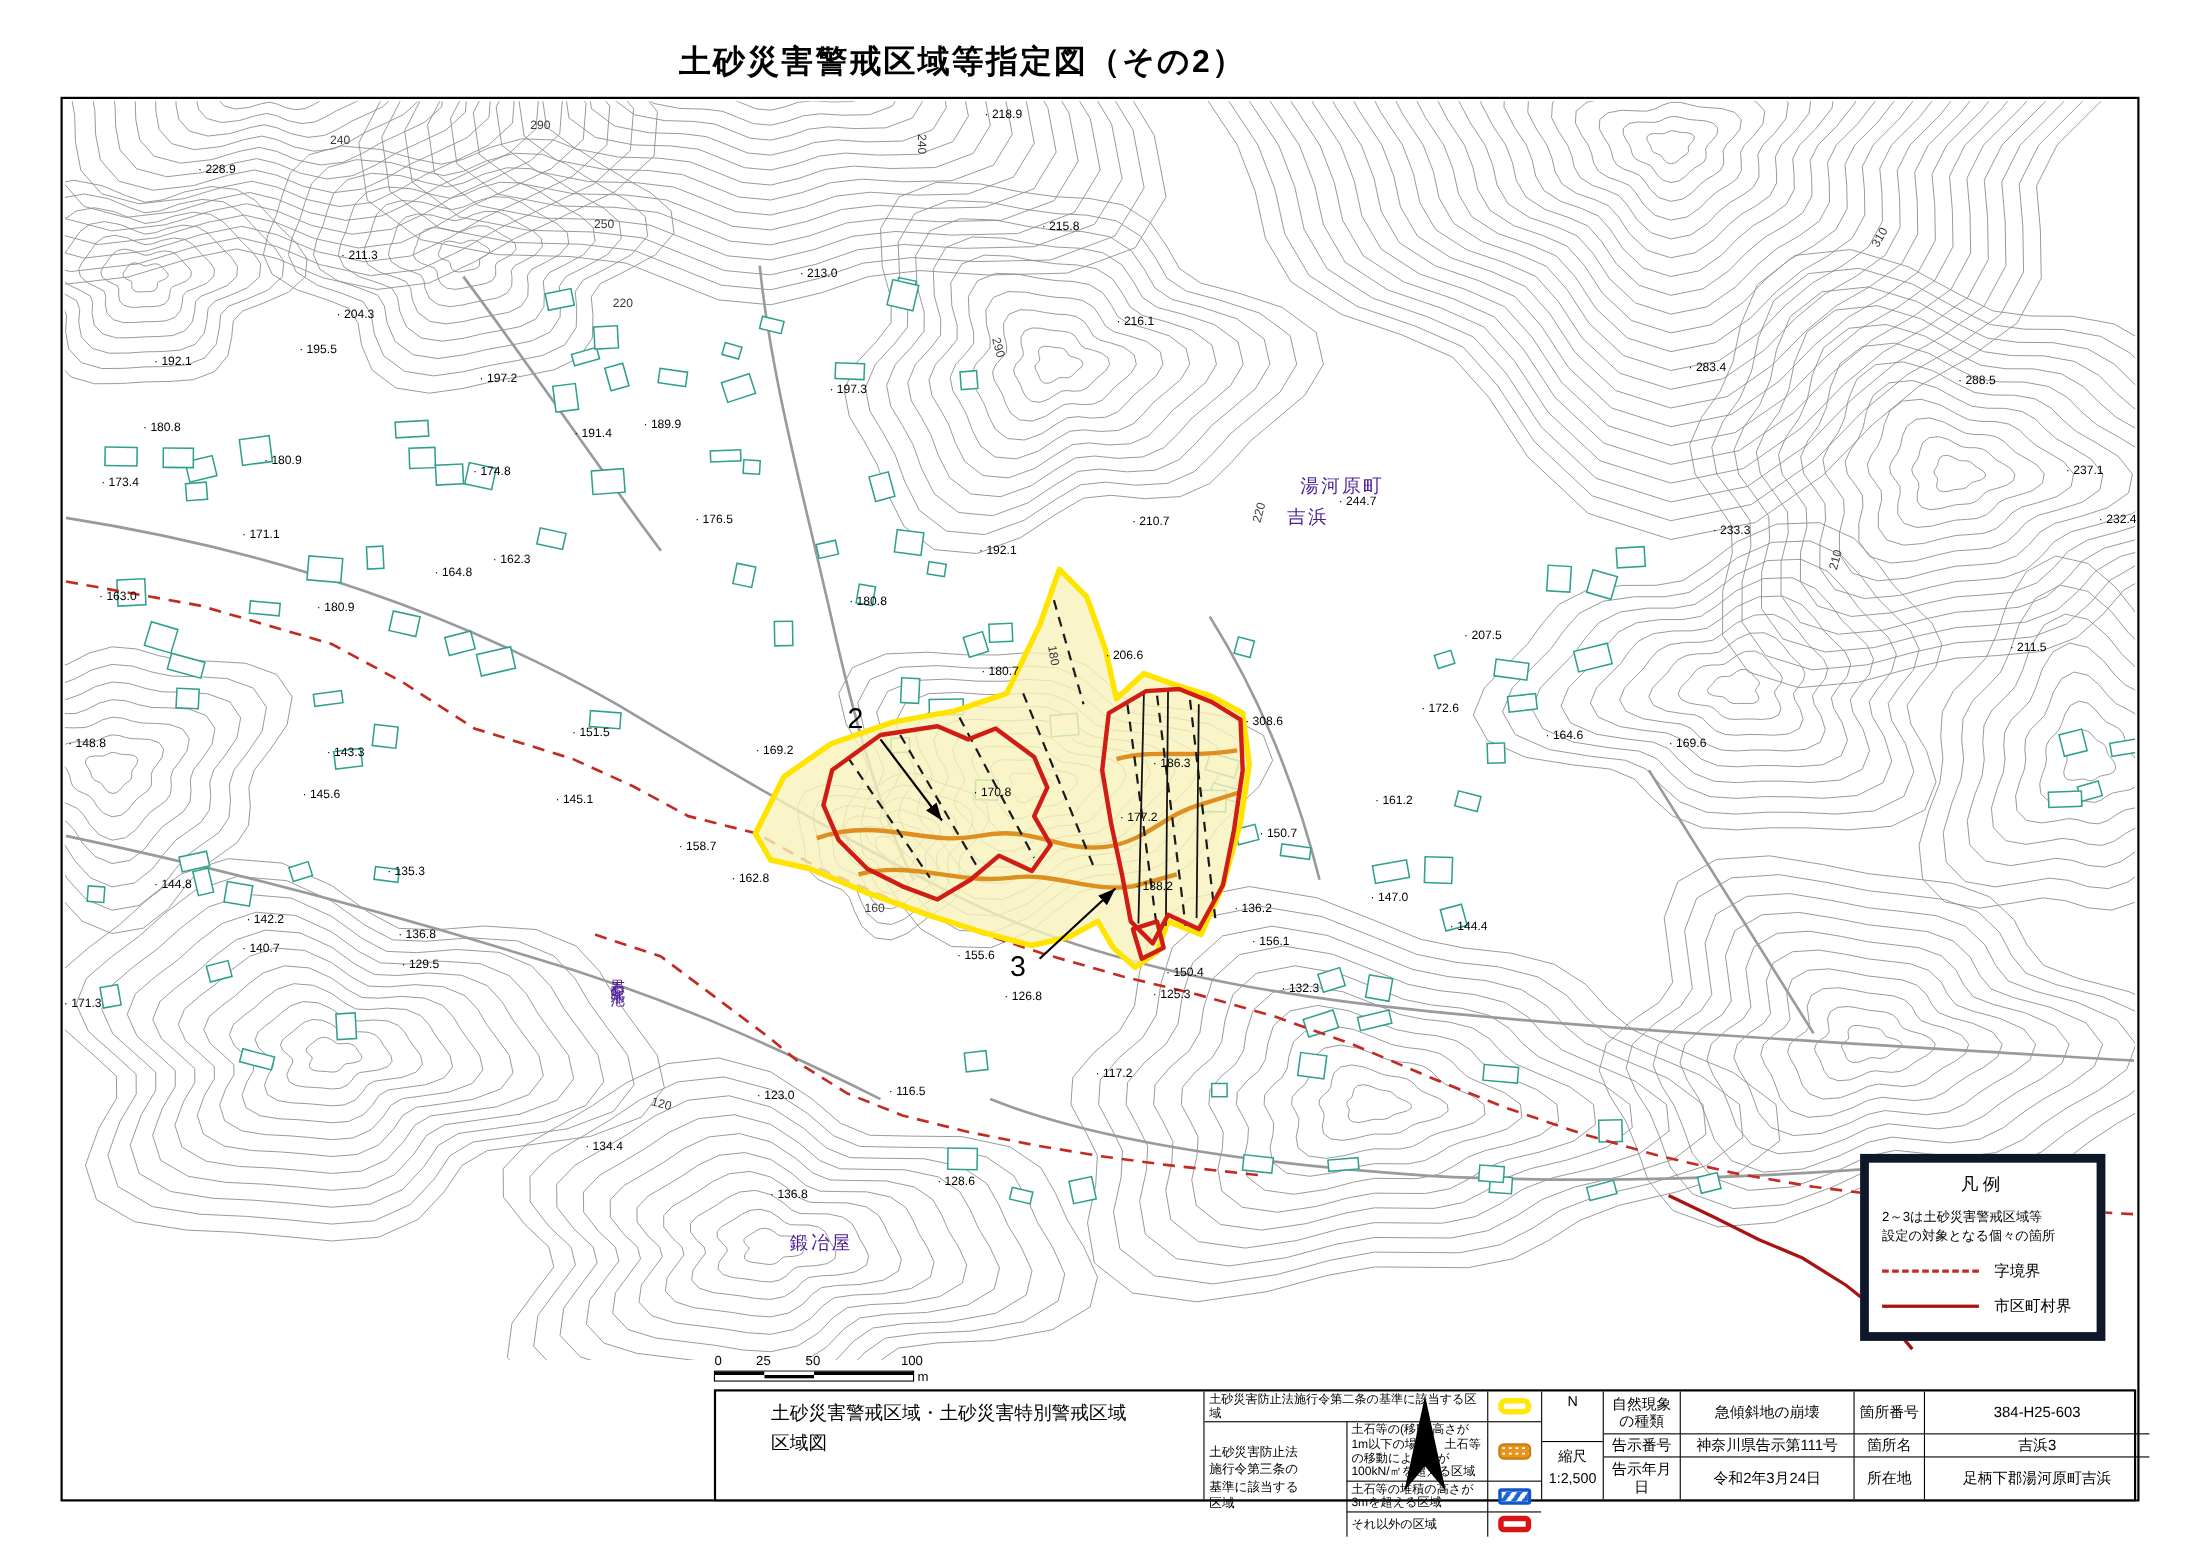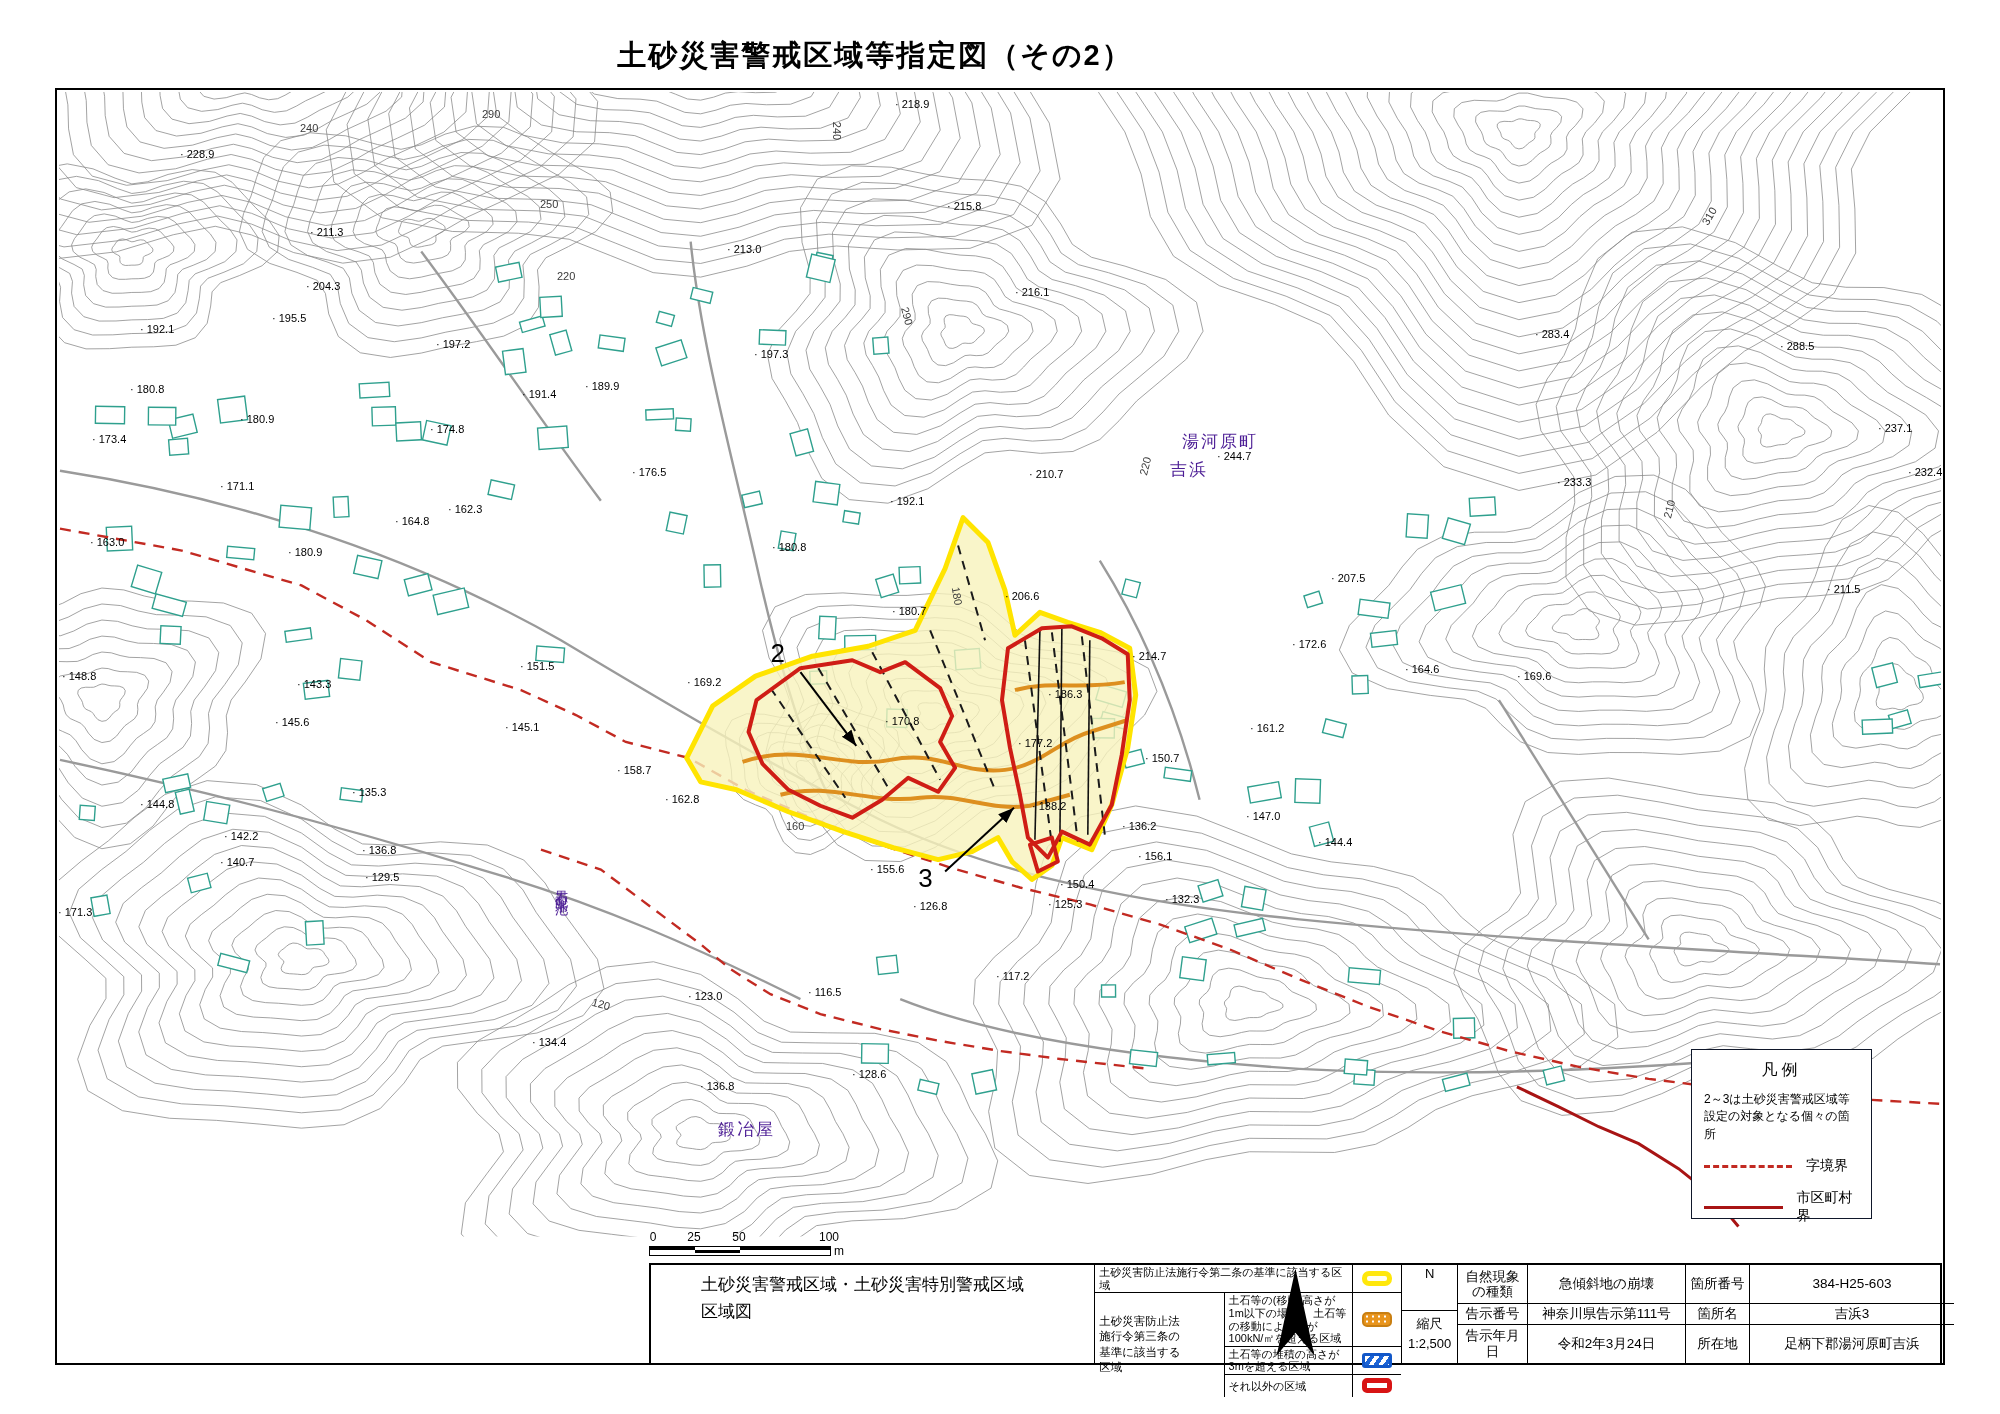--- a/index.html
+++ b/index.html
@@ -9,22 +9,22 @@
              font-size:29px;font-weight:bold;letter-spacing:2px;}
   .map-frame{position:absolute;left:55px;top:88px;width:1890px;height:1277px;
              border:2px solid #000;box-sizing:border-box;background:#fff;}
   .map-frame svg{position:absolute;left:0;top:0;width:100%;height:100%;}
   .labels{position:absolute;left:0;top:0;width:100%;height:100%;pointer-events:none;}
   .spot{position:absolute;font-size:11px;white-space:nowrap;color:#000;}
   .ctr{position:absolute;font-size:11px;white-space:nowrap;color:#3a3a3a;}
   .area-label{position:absolute;font-size:17px;color:#4c1d95;white-space:nowrap;letter-spacing:2px;}
   .area-label.vert{writing-mode:vertical-rl;font-size:13px;letter-spacing:3px;}
   
-  .legend-box{position:absolute;left:1634px;top:959px;width:181px;height:170px;background:#fff;
-              border:1px solid #0f172a;box-sizing:border-box;padding:10px 12px 8px 12px;}
+  .legend-box{position:absolute;left:1634px;top:959px;width:223px;height:170px;background:#fff;
+              border:8px solid #0f172a;box-sizing:border-box;padding:10px 12px 8px 12px;}
   .lb-title{text-align:center;font-size:16px;letter-spacing:4px;margin-bottom:10px;}
   .lb-note{font-size:12px;line-height:1.45;white-space:pre-line;margin-bottom:12px;}
   .lb-row{display:flex;align-items:center;margin-top:14px;}
   .lb-line{width:88px;height:0;margin-right:14px;}
   .lb-line.dashed{border-top:3px dashed #c22a22;}
   .lb-line.solid{border-top:3px solid #a81414;}
   .lb-label{font-size:14px;}
   
   .scalebar{position:absolute;left:592px;top:1140px;width:220px;height:34px;font-size:12px;}
   .sb-labels{position:relative;height:14px;}
@@ -434,21 +434,21 @@
         <div class="spot" style="left: 838px; top: 8px;">· 218.9</div>
         <div class="spot" style="left: 890px; top: 110px;">· 215.8</div>
         <div class="spot" style="left: 958px; top: 196px;">· 216.1</div>
         <div class="spot" style="left: 833px; top: 405px;">· 192.1</div>
         <div class="spot" style="left: 715px; top: 451px;">· 180.8</div>
         <div class="spot" style="left: 835px; top: 515px;">· 180.7</div>
         <div class="spot" style="left: 828px; top: 625px;">· 170.8</div>
         <div class="spot" style="left: 961px; top: 647px;">· 177.2</div>
         <div class="spot" style="left: 972px; top: 378px;">· 210.7</div>
         <div class="spot" style="left: 948px; top: 500px;">· 206.6</div>
-        <div class="spot" style="left: 1075px; top: 560px;">· 214.7</div>
+        <div class="spot" style="left: 1075px; top: 560px;">· 308.6</div>
         <div class="spot" style="left: 1160px; top: 360px;">· 244.7</div>
         <div class="spot" style="left: 1478px; top: 238px;">· 283.4</div>
         <div class="spot" style="left: 1723px; top: 250px;">· 288.5</div>
         <div class="spot" style="left: 1821px; top: 332px;">· 237.1</div>
         <div class="spot" style="left: 1851px; top: 376px;">· 232.4</div>
         <div class="spot" style="left: 1500px; top: 386px;">· 233.3</div>
         <div class="spot" style="left: 1770px; top: 493px;">· 211.5</div>
         <div class="spot" style="left: 1274px; top: 482px;">· 207.5</div>
         <div class="spot" style="left: 1235px; top: 548px;">· 172.6</div>
         <div class="spot" style="left: 1348px; top: 573px;">· 164.6</div>

